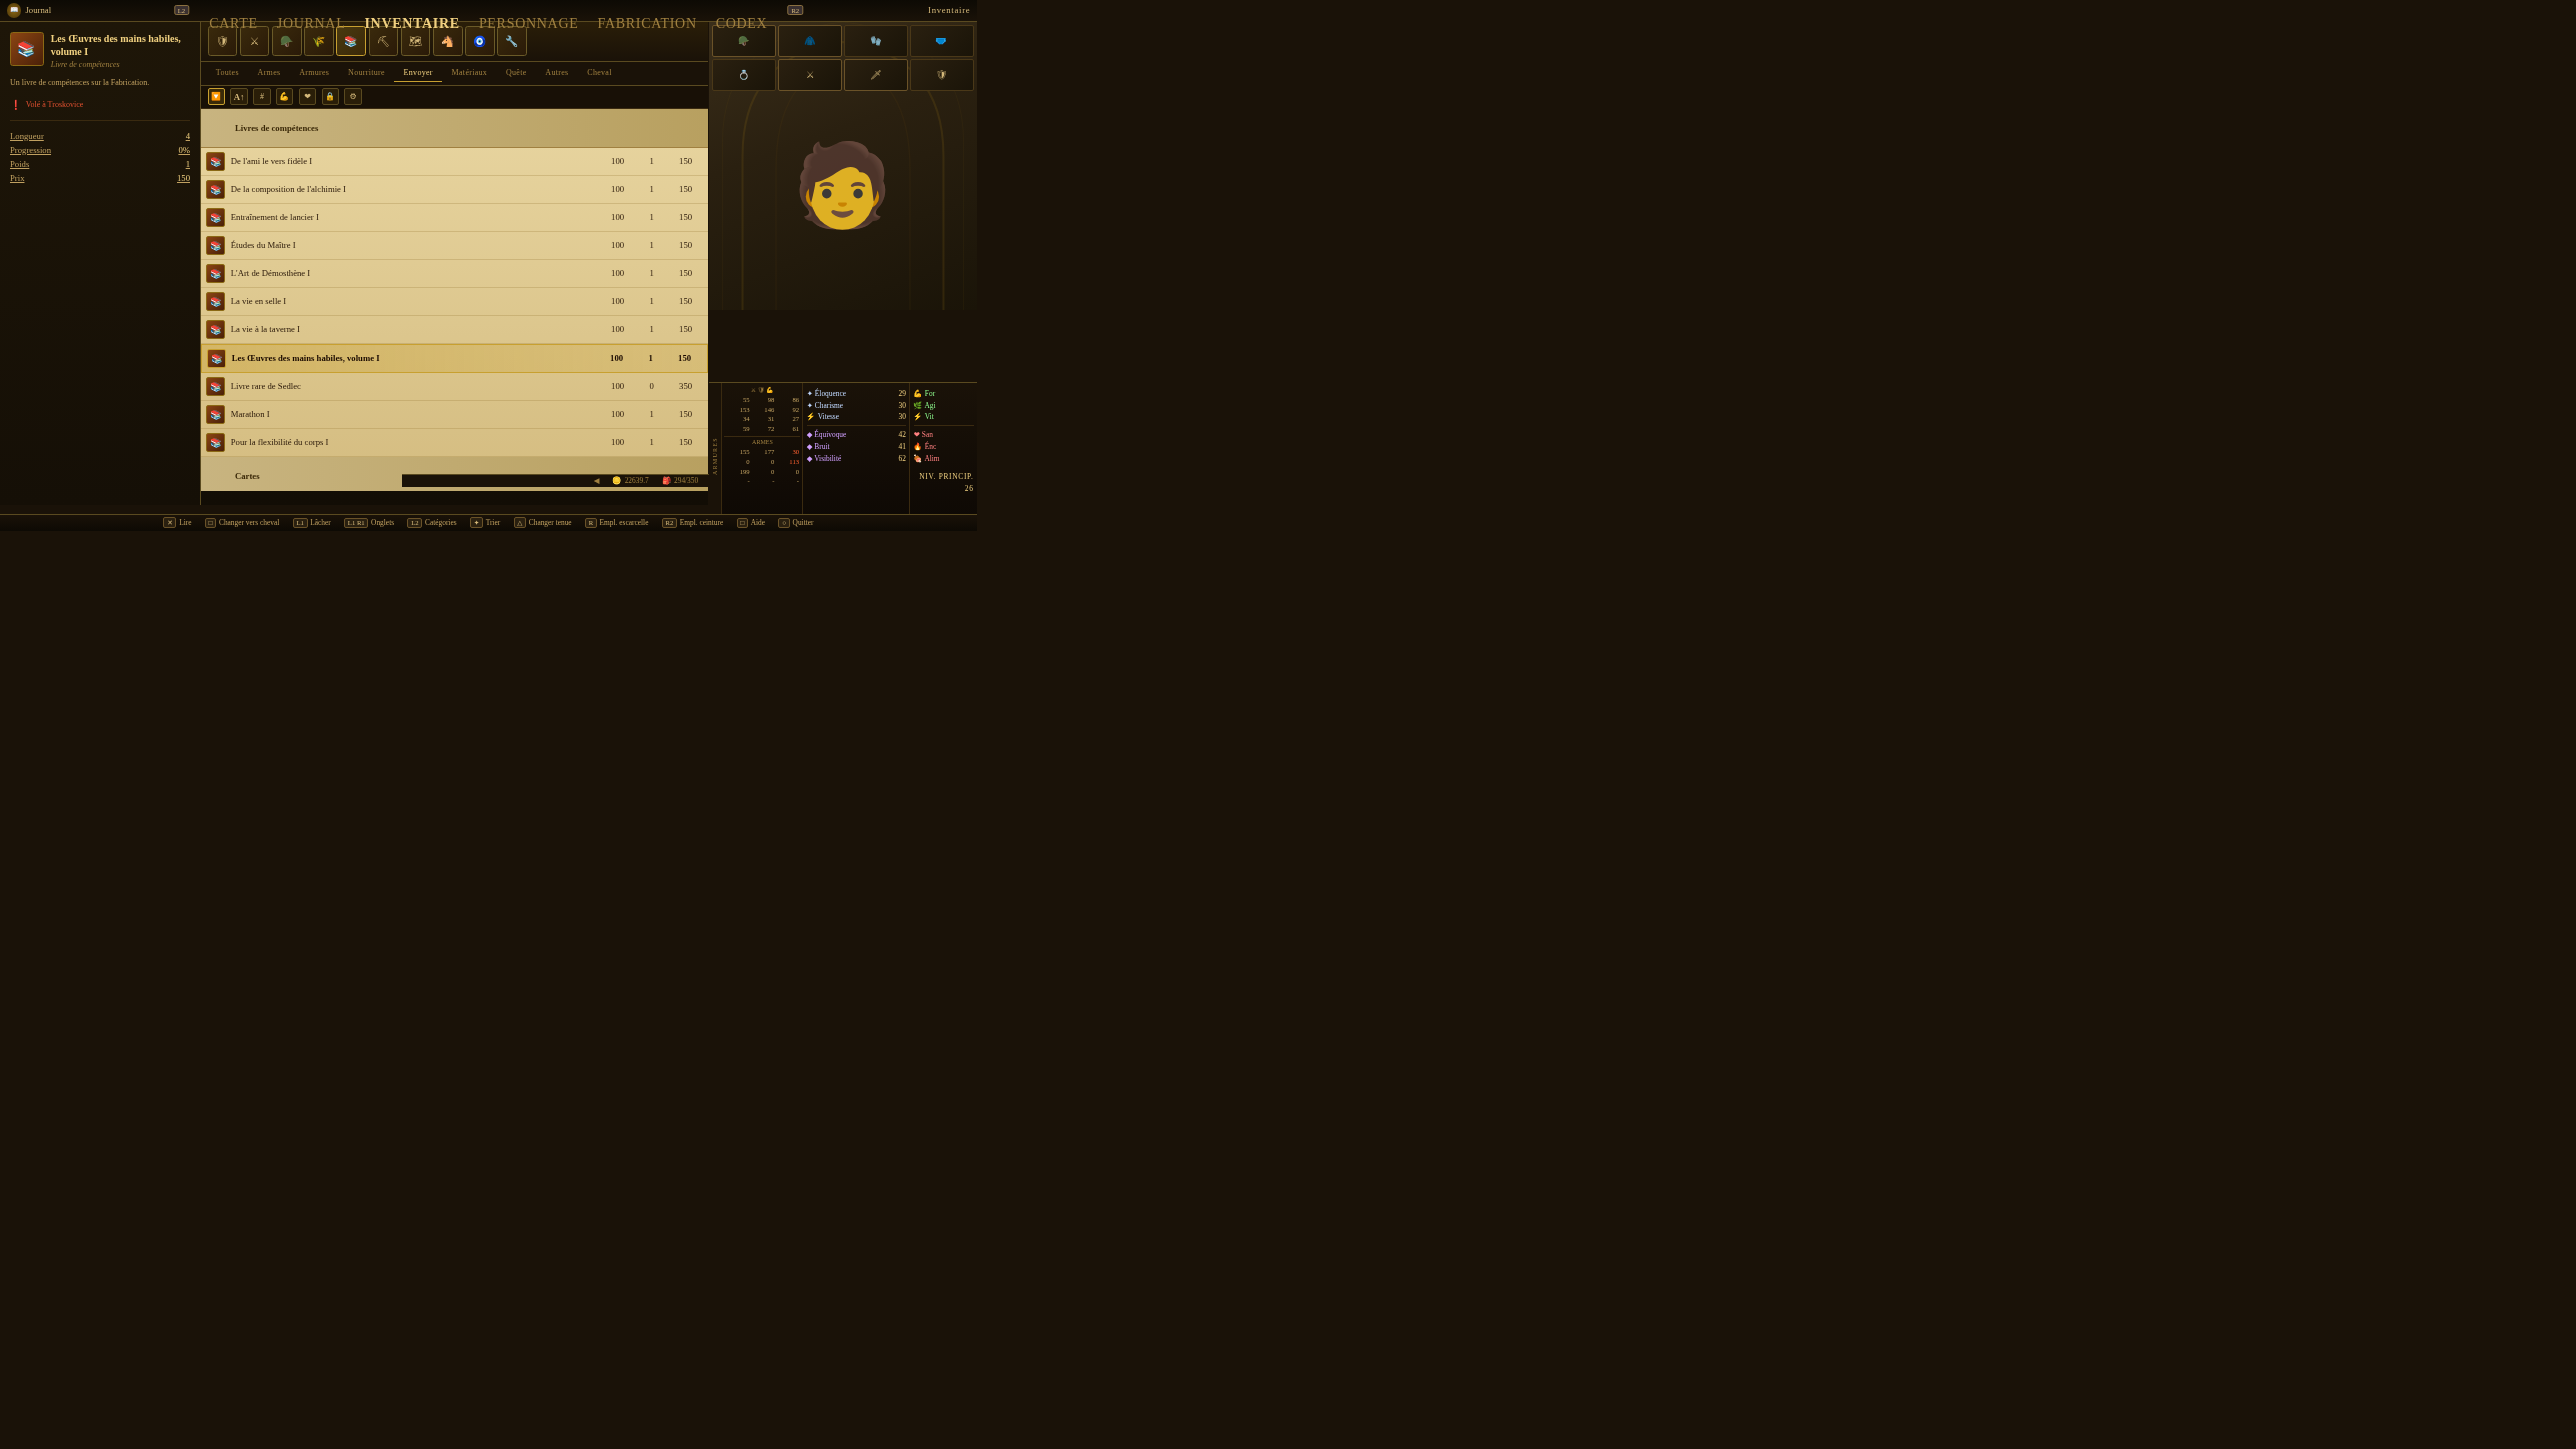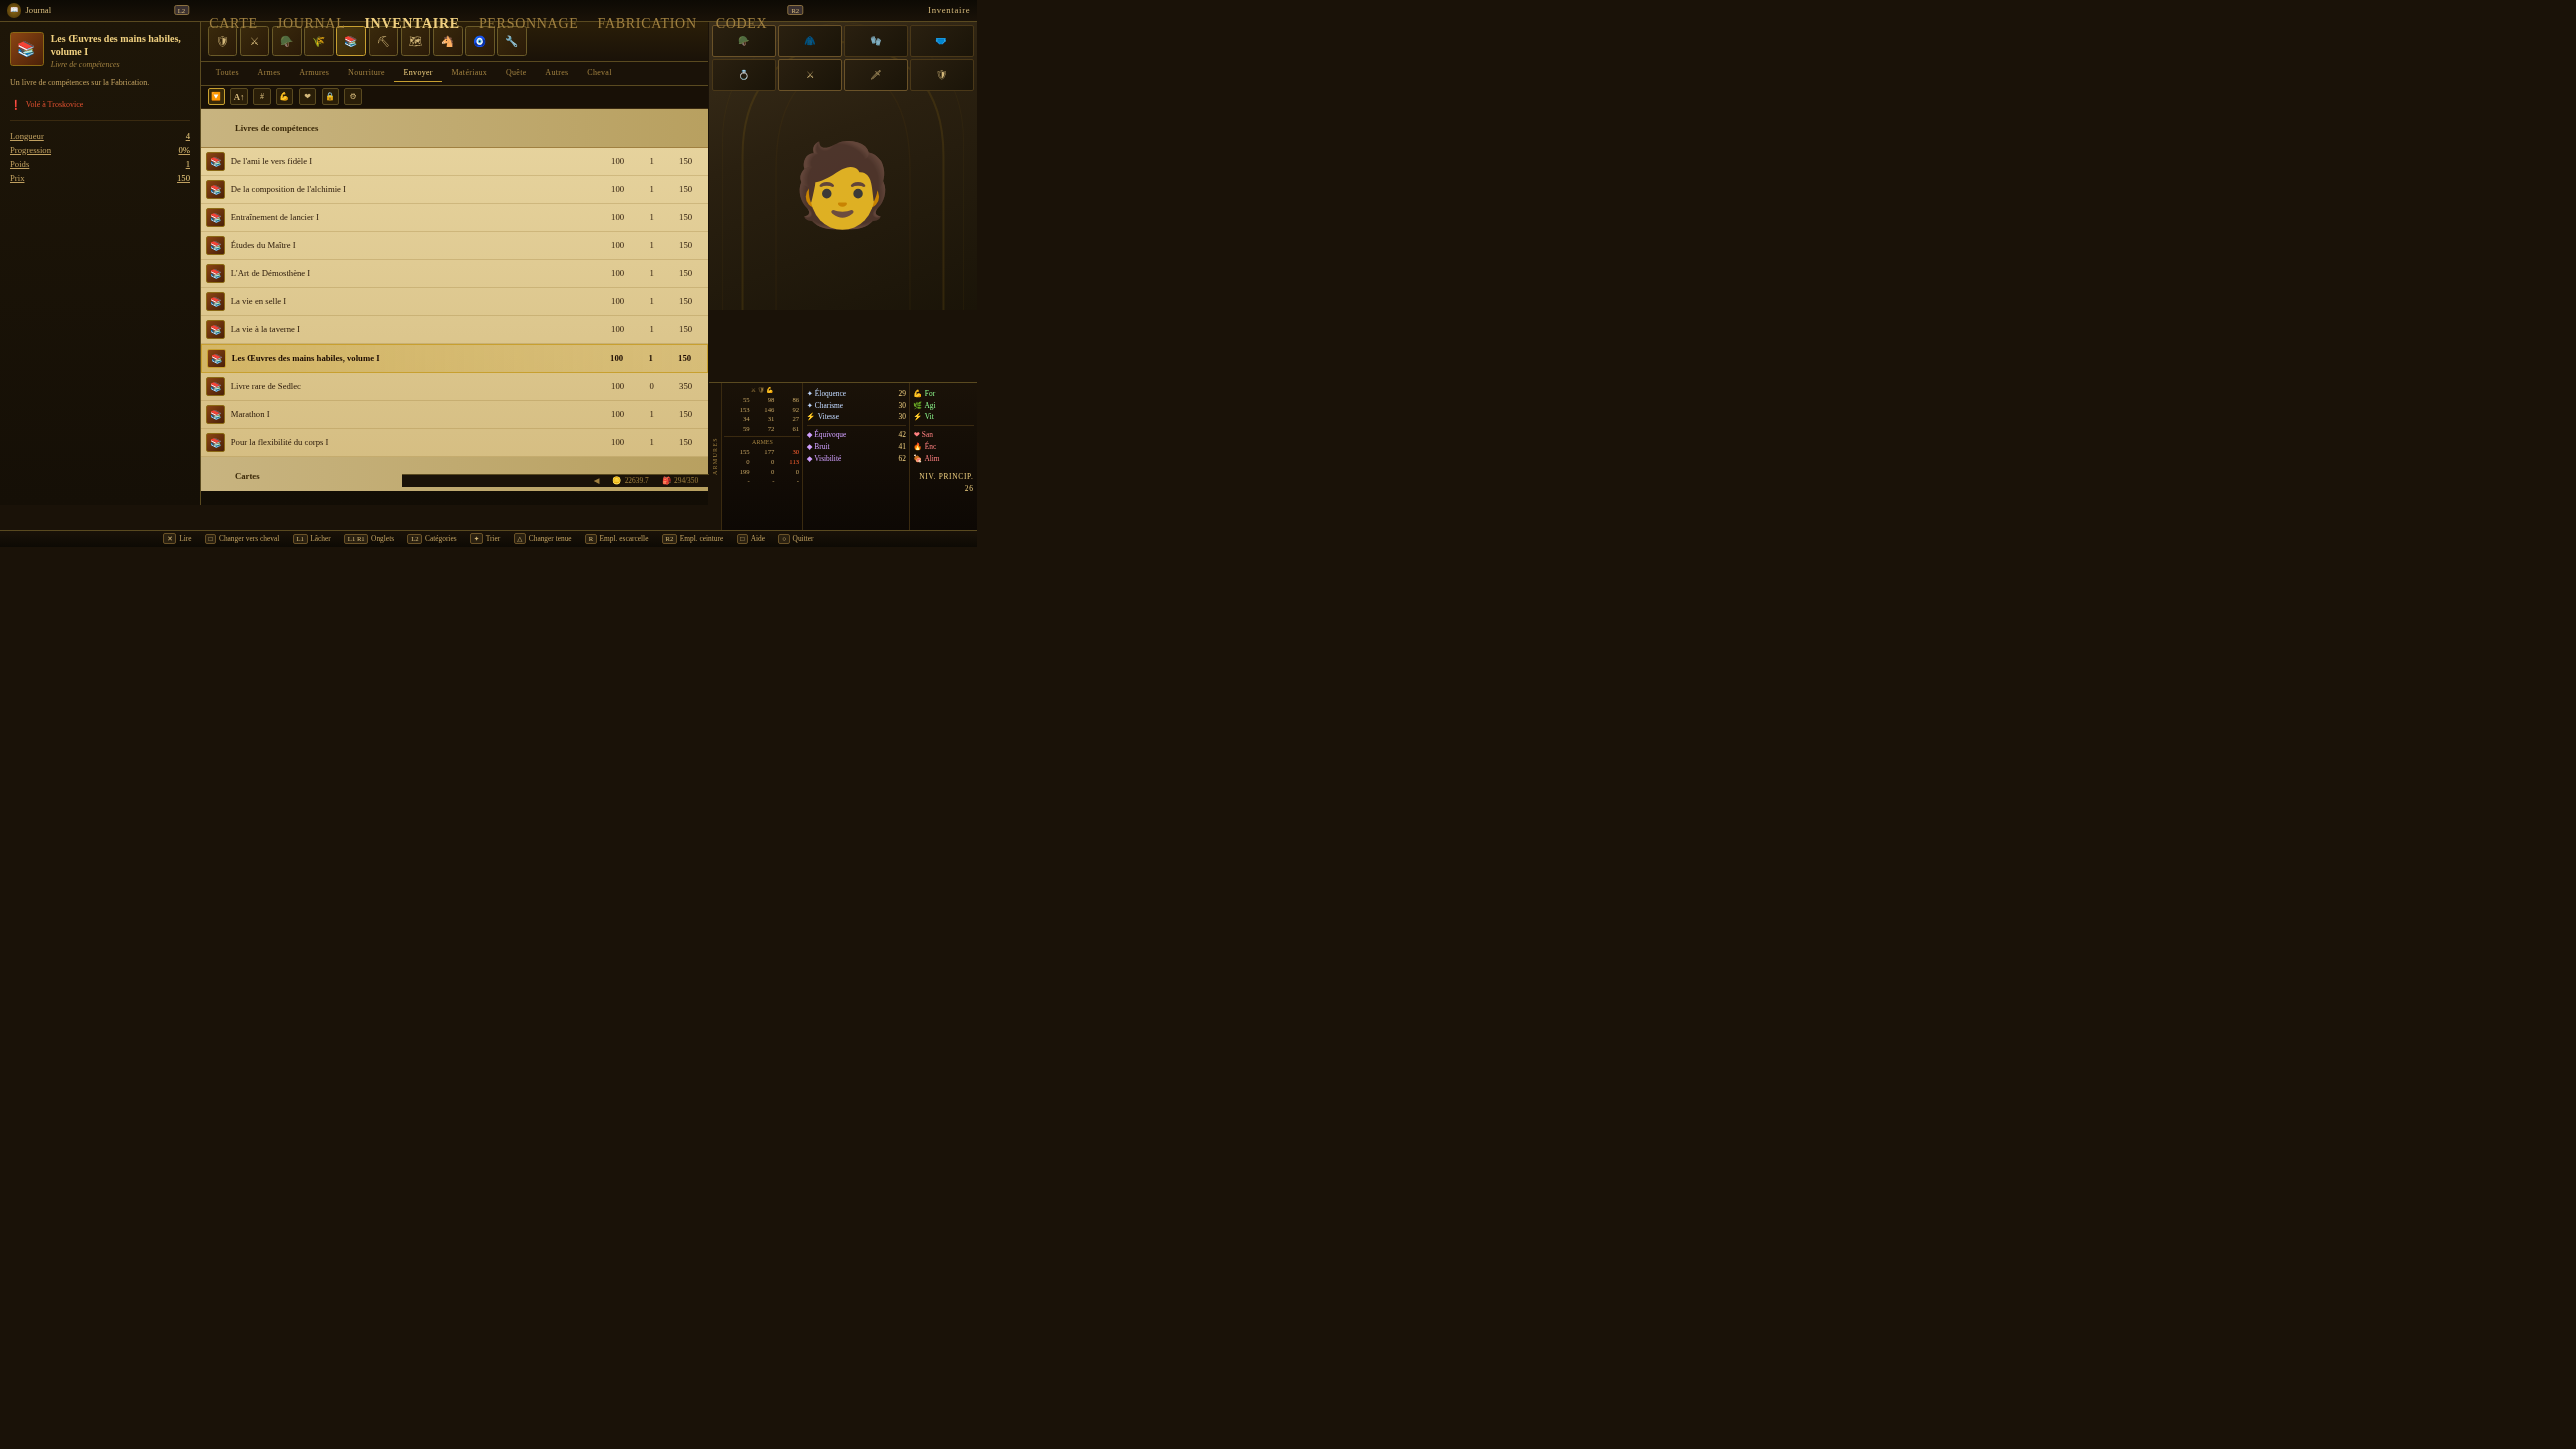--- a/index.html
+++ b/index.html
@@ -316,21 +316,21 @@
     .skill-row {
       display: flex;
       justify-content: space-between;
       font-size: 8px;
       padding: 1.3px 0;
     }
 
     
     .action-bar {
       position: absolute;
-      bottom: 0; left: 0; right: 0;
+      bottom: 16px; left: 0; right: 0;
       height: 17.4px;
       background: linear-gradient(180deg, #1a1208, #0d0a04);
       border-top: 1.3px solid #5a4a20;
       display: flex;
       align-items: center;
       justify-content: center;
       gap: 13.4px;
       padding: 0 6.7px;
     }
     .action-btn {

